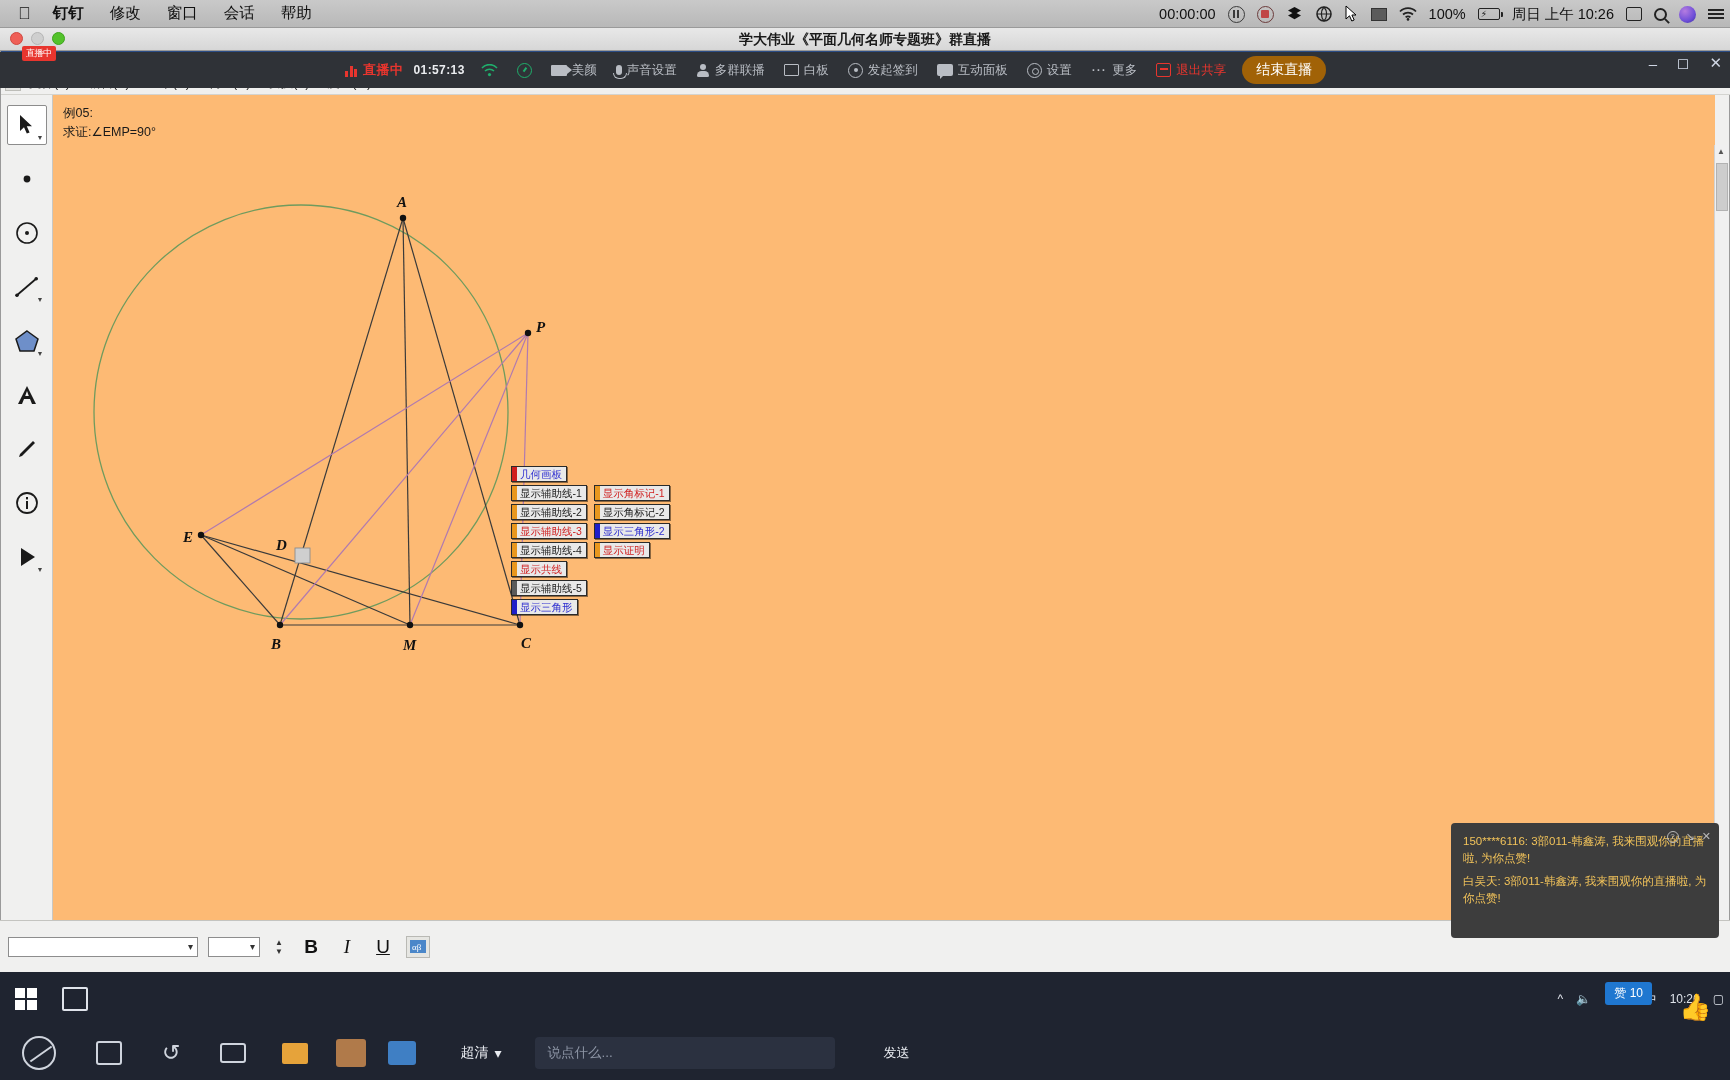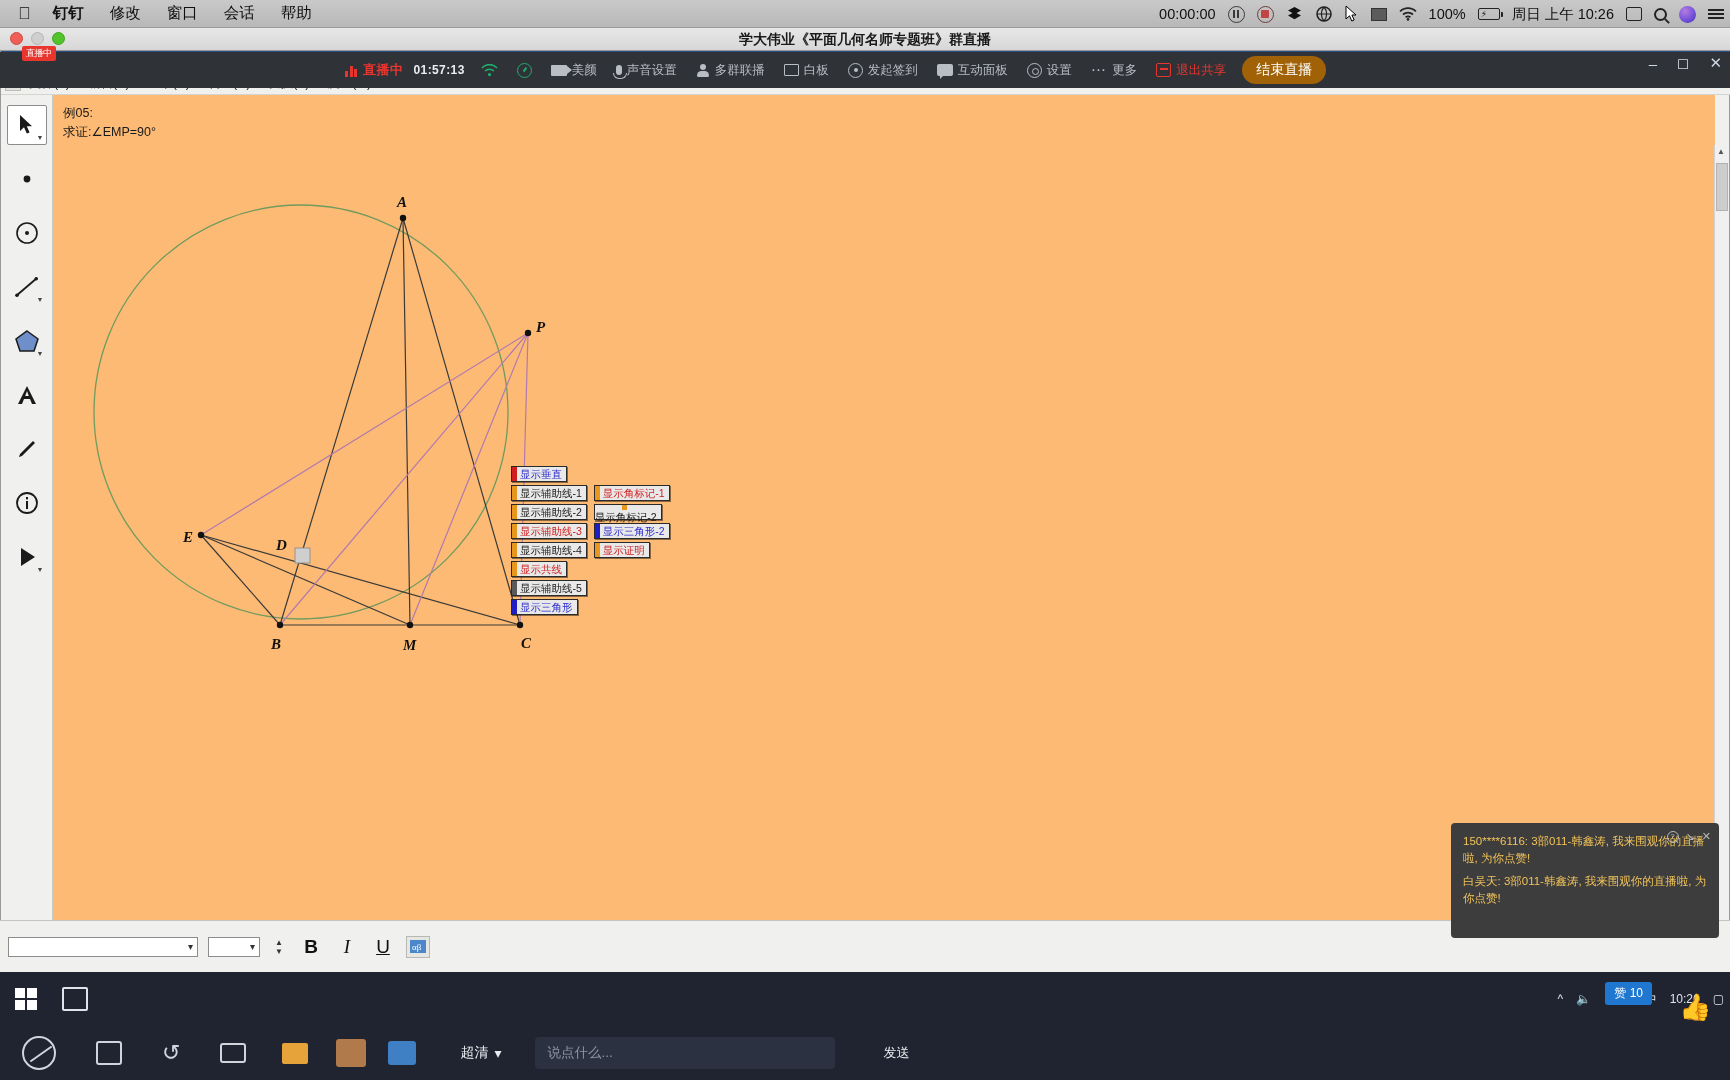--- a/index.html
+++ b/index.html
@@ -429,39 +429,39 @@
         <text x="203" y="400" font-family="Liberation Serif, serif" font-size="15" font-weight="bold" font-style="italic" fill="#111">D</text>
         <text x="198" y="499" font-family="Liberation Serif, serif" font-size="15" font-weight="bold" font-style="italic" fill="#111">B</text>
         <text x="330" y="500" font-family="Liberation Serif, serif" font-size="15" font-weight="bold" font-style="italic" fill="#111">M</text>
         <text x="448" y="498" font-family="Liberation Serif, serif" font-size="15" font-weight="bold" font-style="italic" fill="#111">C</text>
       </svg>
 
       <div class="act-wrap">
         <div class="act-row">
           <span class="act-btn" style="color:#2f2fd0;">
             <i class="swatch" style="background:#d01f1f;"></i>
-            <span>显示垂直</span>
+            <span>几何画板</span>
           </span>
         </div>
         <div class="act-row">
           <span class="act-btn" style="color:#1a1a1a;">
             <i class="swatch" style="background:#e8971e;"></i>
             <span>显示辅助线-1</span>
           </span>
           <span class="act-btn" style="color:#d01f1f;">
             <i class="swatch" style="background:#e8971e;"></i>
             <span>显示角标记-1</span>
           </span>
         </div>
         <div class="act-row">
           <span class="act-btn" style="color:#1a1a1a;">
             <i class="swatch" style="background:#e8971e;"></i>
             <span>显示辅助线-2</span>
           </span>
-          <span class="act-btn" style="color:#1a1a1a;flex-direction:column;">
+          <span class="act-btn" style="color:#1a1a1a;">
             <i class="swatch" style="background:#e8971e;"></i>
             <span>显示角标记-2</span>
           </span>
         </div>
         <div class="act-row">
           <span class="act-btn" style="color:#d01f1f;">
             <i class="swatch" style="background:#e8971e;"></i>
             <span>显示辅助线-3</span>
           </span>
           <span class="act-btn" style="color:#2f2fd0;">

